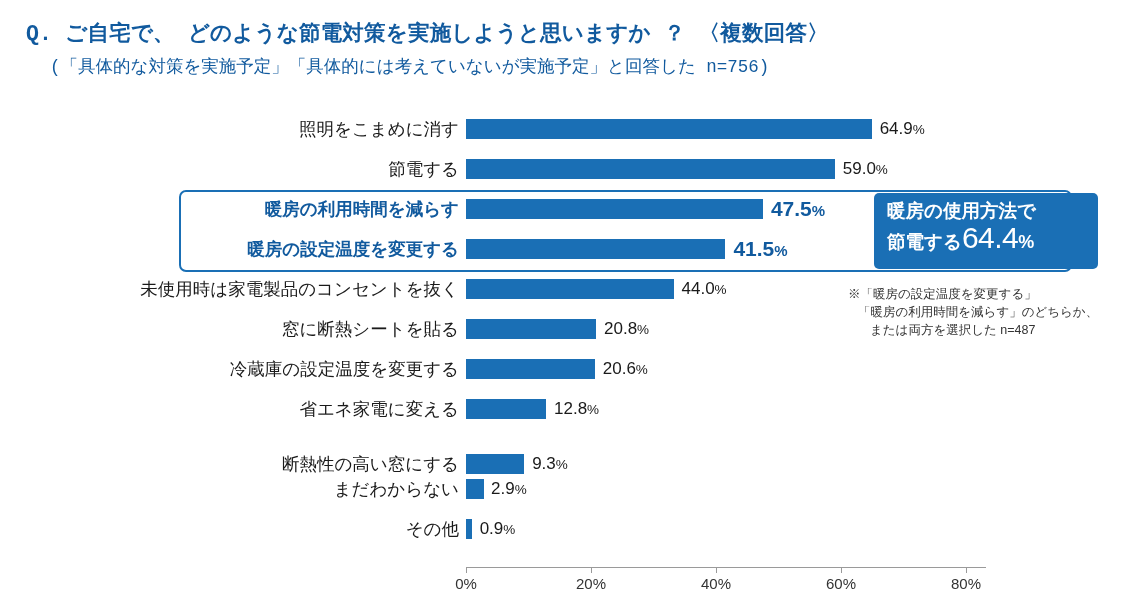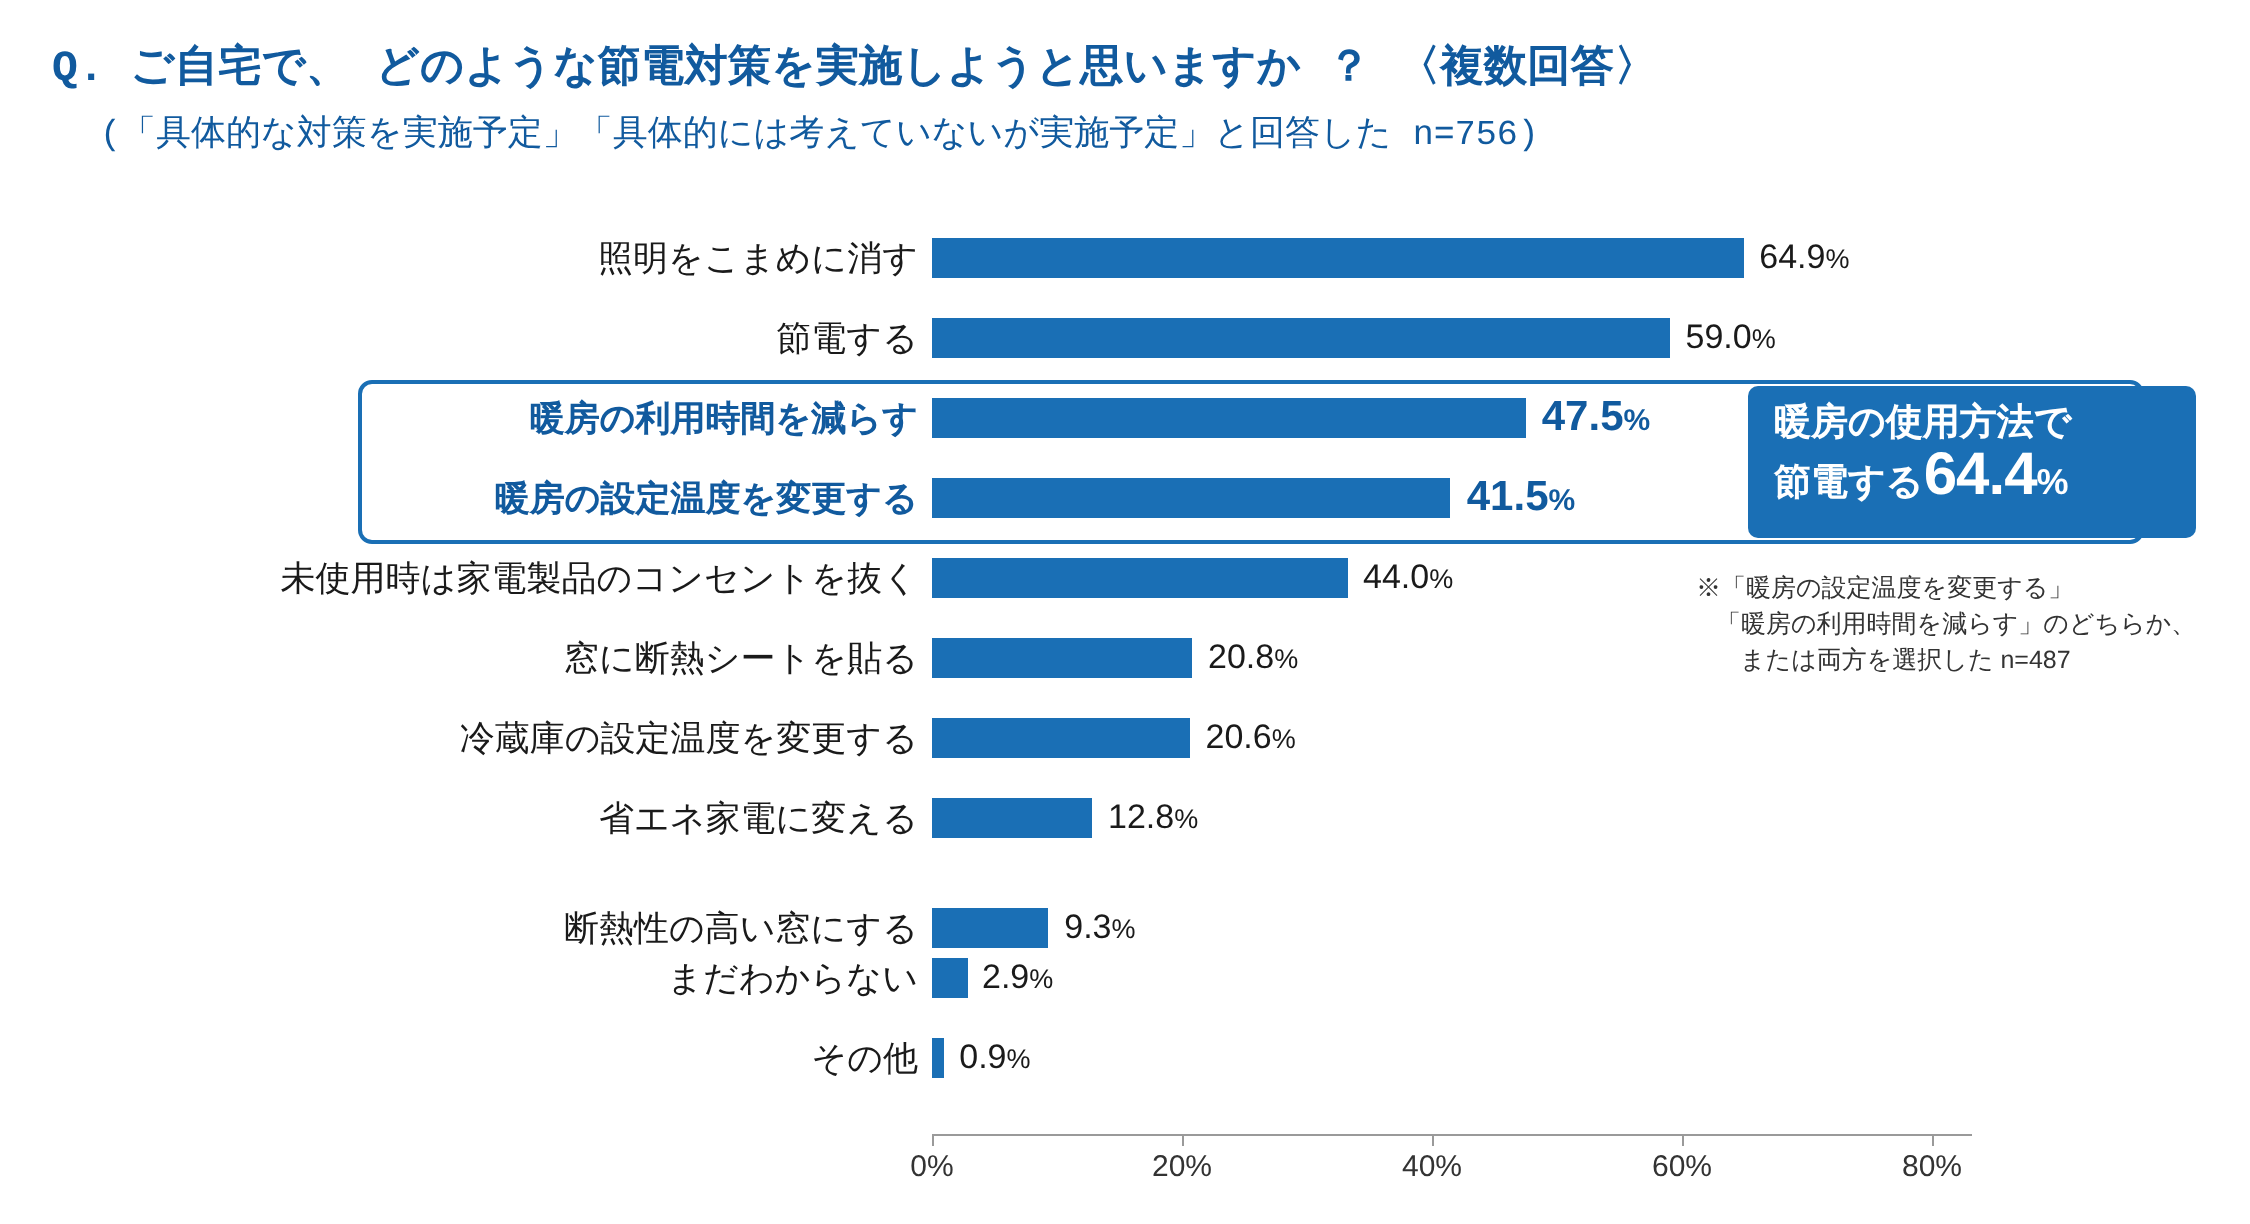--- a/index.html
+++ b/index.html
@@ -135,21 +135,21 @@
     margin-top: 1px;
     white-space: nowrap;
     line-height: 1.05;
   }
   #callout-line2 .txt {
     font-size: 18.5px;
     font-weight: bold;
   }
   #callout-line2 .num {
     font-size: 30px;
-    font-weight: bold;
+    font-weight: normal;
     letter-spacing: -0.5px;
   }
   #callout-line2 .pct {
     font-size: 18px;
     font-weight: bold;
   }
 
   
   #footnote {
     position: absolute;

